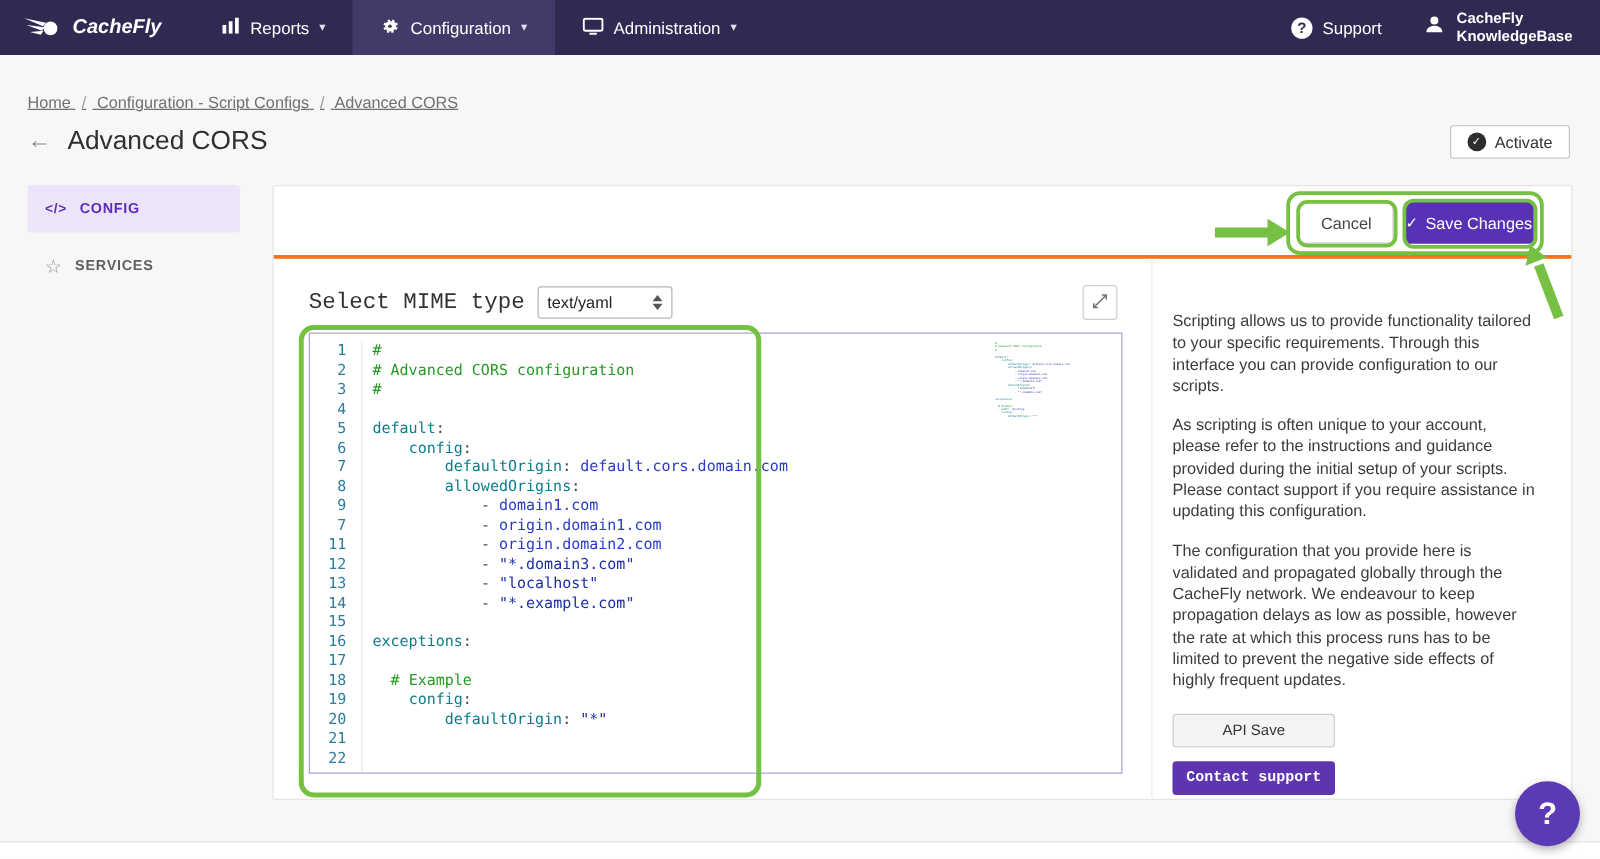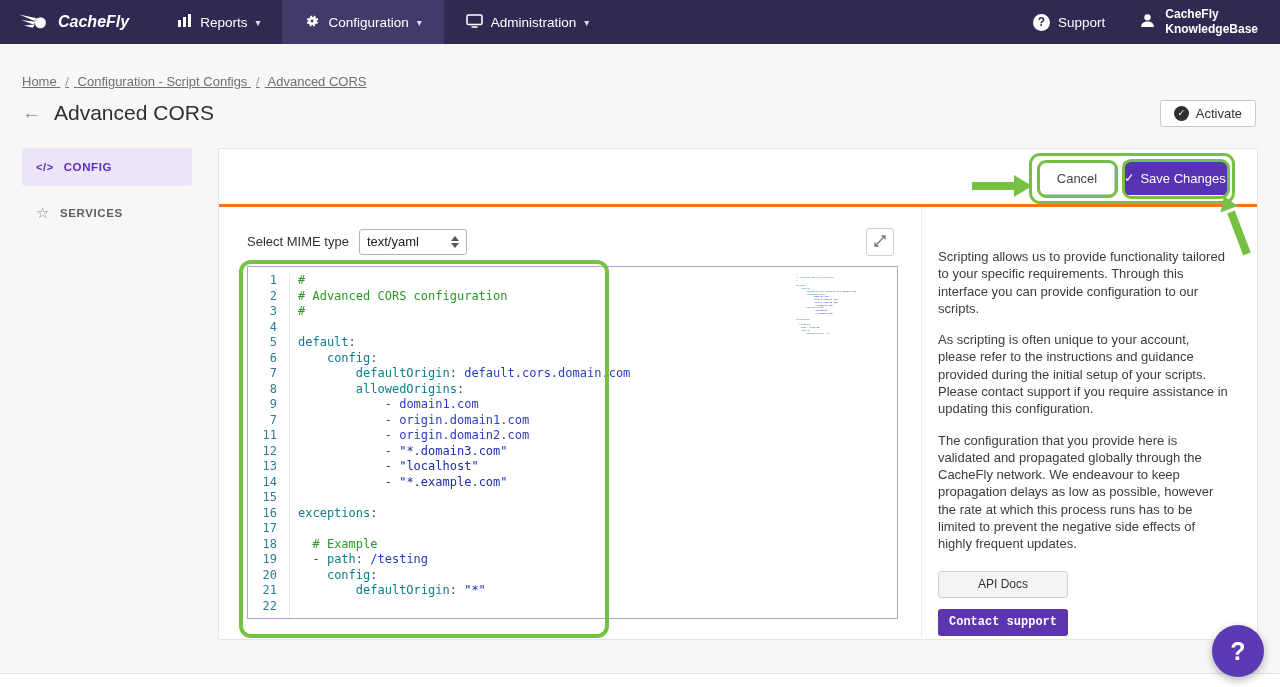--- a/index.html
+++ b/index.html
@@ -36,21 +36,21 @@
 
   
   .card { position:absolute; left:218px; top:148px; width:1040px; height:492px; background:#fff; border:1px solid #e5e5e5; border-radius:2px; }
   .card-header { position:relative; height:58px; border-bottom:3px solid #f97316; }
   .cancel-btn { position:absolute; right:142px; top:12px; width:76px; height:34px; background:#fff; border:1px solid #c9c9c9; border-radius:4px; font-size:13px; color:#444; cursor:pointer; font-family:inherit; }
   .save-btn { position:absolute; right:30px; top:12px; width:104px; height:34px; background:#5732b5; border:none; border-radius:4px; font-size:13px; color:#fff; cursor:pointer; font-family:inherit; display:flex; align-items:center; justify-content:center; gap:6px; }
   .save-check { font-size:12px; }
 
   
   .mime-row { position:absolute; left:28px; top:79px; height:27px; display:flex; align-items:center; gap:10px; }
-  .mime-label { font-size:13px; color:#333; }
+  .mime-label { font-size:18px; color:#333;font-family:Liberation Mono, monospace; }
   .mime-select { width:108px; height:26px; border:1px solid #b6b6b6; border-radius:3px; background:#fff; display:flex; align-items:center; padding:0 7px; font-size:13px; color:#222; cursor:pointer; }
   .sel-arrows { margin-left:auto; display:flex; flex-direction:column; gap:2px; }
   .tri-up { width:0; height:0; border-left:4px solid transparent; border-right:4px solid transparent; border-bottom:5px solid #555; }
   .tri-down { width:0; height:0; border-left:4px solid transparent; border-right:4px solid transparent; border-top:5px solid #555; }
   .expand-btn { position:absolute; left:647px; top:79px; width:28px; height:28px; background:#fff; border:1px solid #cfcfcf; border-radius:3px; display:flex; align-items:center; justify-content:center; cursor:pointer; }
 
   
   .editor { position:absolute; left:28px; top:117px; width:651px; height:353px; border:1px solid #aba4d6; background:#fff; display:flex; overflow:hidden; padding-top:6px; }
   .gutter { width:42px; padding-right:12px; text-align:right; border-right:1px solid #e8e8e8; }
   .ln { height:15.5px; line-height:15.5px; font-family:"DejaVu Sans Mono", monospace; font-size:12px; color:#2c7d9c; }
@@ -247,21 +247,20 @@
         <div class="cl"><span class="tk-pln">            </span><span class="tk-pun">- </span><span class="tk-val">domain1.com</span></div>
         <div class="cl"><span class="tk-pln">            </span><span class="tk-pun">- </span><span class="tk-val">origin.domain1.com</span></div>
         <div class="cl"><span class="tk-pln">            </span><span class="tk-pun">- </span><span class="tk-val">origin.domain2.com</span></div>
         <div class="cl"><span class="tk-pln">            </span><span class="tk-pun">- </span><span class="tk-str">"*.domain3.com"</span></div>
         <div class="cl"><span class="tk-pln">            </span><span class="tk-pun">- </span><span class="tk-str">"localhost"</span></div>
         <div class="cl"><span class="tk-pln">            </span><span class="tk-pun">- </span><span class="tk-str">"*.example.com"</span></div>
         <div class="cl">&nbsp;</div>
         <div class="cl"><span class="tk-key">exceptions</span><span class="tk-pun">:</span></div>
         <div class="cl">&nbsp;</div>
         <div class="cl"><span class="tk-pln">  </span><span class="tk-com"># Example</span></div>
-        <div class="cl"><span class="tk-pln">  </span><span class="tk-pun">- </span><span class="tk-key">path</span><span class="tk-pun">: </span><span class="tk-val">/testing</span></div>
         <div class="cl"><span class="tk-pln">    </span><span class="tk-key">config</span><span class="tk-pun">:</span></div>
         <div class="cl"><span class="tk-pln">        </span><span class="tk-key">defaultOrigin</span><span class="tk-pun">: </span><span class="tk-str">"*"</span></div>
       </div>
     <div class="minimap">
       <div class="minimap-inner">
           <div class="cl"><span class="tk-com">#</span></div>
           <div class="cl"><span class="tk-com"># Advanced CORS configuration</span></div>
           <div class="cl"><span class="tk-com">#</span></div>
           <div class="cl">&nbsp;</div>
           <div class="cl"><span class="tk-key">default</span><span class="tk-pun">:</span></div>
@@ -283,21 +282,21 @@
           <div class="cl"><span class="tk-pln">    </span><span class="tk-key">config</span><span class="tk-pun">:</span></div>
           <div class="cl"><span class="tk-pln">        </span><span class="tk-key">defaultOrigin</span><span class="tk-pun">: </span><span class="tk-str">"*"</span></div>
         </div>
     </div>
   </div>
 
   <div class="info-panel">
     <p>Scripting allows us to provide functionality tailored to your specific requirements. Through this interface you can provide configuration to our scripts.</p>
     <p>As scripting is often unique to your account, please refer to the instructions and guidance provided during the initial setup of your scripts. Please contact support if you require assistance in updating this configuration.</p>
     <p>The configuration that you provide here is validated and propagated globally through the CacheFly network. We endeavour to keep propagation delays as low as possible, however the rate at which this process runs has to be limited to prevent the negative side effects of highly frequent updates.</p>
-    <button class="api-docs-btn">API Docs</button>
+    <button class="api-docs-btn">API Save</button>
     <button class="contact-btn">Contact support</button>
   </div>
 
 </div>
 
 <div class="footer"></div>
 <div class="help-btn">?</div>
 
 <div class="ring ring-outer-buttons"></div>
 <div class="ring ring-cancel"></div>

